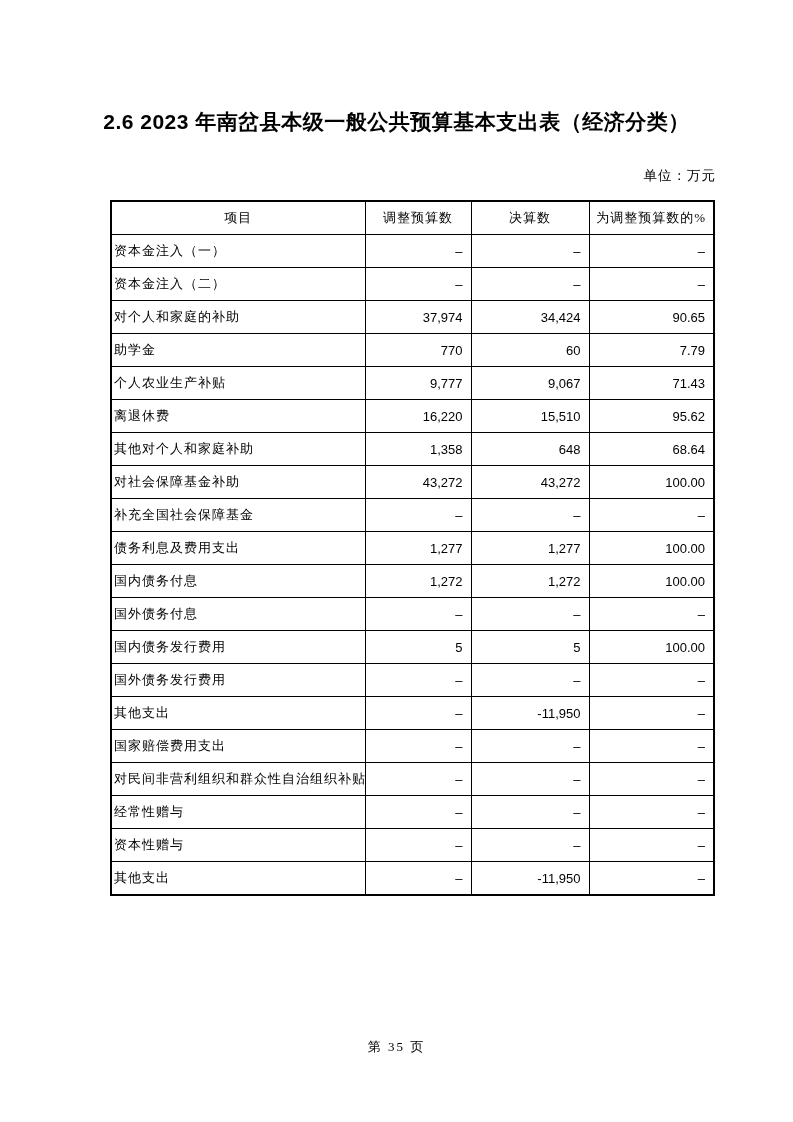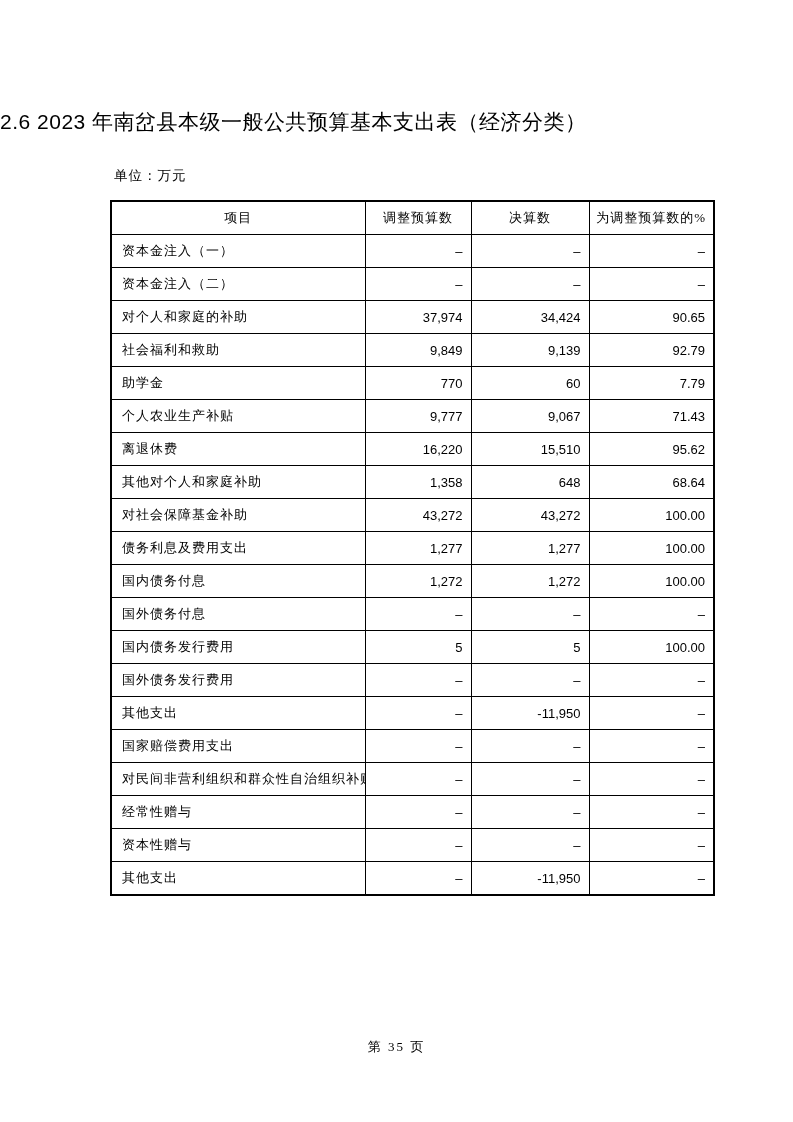--- a/index.html
+++ b/index.html
@@ -14,32 +14,33 @@
     background: #ffffff;
     overflow: hidden;
     font-family: "Liberation Serif", serif;
     color: #000000;
   }
   .doc-title {
     position: absolute;
     top: 108px;
     left: 0;
     width: 100%;
-    text-align: left;
+    text-align: center;
     font-family: "Liberation Sans", sans-serif;
-    font-weight: normal;
+    font-weight: bold;
     font-size: 21px;
     letter-spacing: 0.5px;
     white-space: nowrap;
   }
   .unit-label {
     position: absolute;
     top: 167px;
     left: 114px;
     width: 602px;
+    text-align: right;
     font-size: 13.5px;
     letter-spacing: 1px;
   }
   .budget-table {
     position: absolute;
     top: 200px;
     left: 110px;
     width: 603px;
     border-collapse: collapse;
     table-layout: fixed;
@@ -56,21 +57,21 @@
     font-weight: normal;
     font-size: 13px;
     text-align: center;
     letter-spacing: 1px;
   }
   .budget-table td {
     height: 32px;
     font-size: 13px;
   }
   td.c-item {
-    padding-left: 10px;
+    padding-left: 2px;
     letter-spacing: 1px;
   }
   td.c-item.indent {
   }
   td.c-num {
     text-align: right;
     padding-right: 8px;
     font-family: "Liberation Sans", sans-serif;
     font-size: 13px;
   }
@@ -121,26 +122,20 @@
     <td class="c-num">–</td>
     <td class="c-num">–</td>
   </tr>
         <tr>
     <td class="c-item">对个人和家庭的补助</td>
     <td class="c-num">37,974</td>
     <td class="c-num">34,424</td>
     <td class="c-num">90.65</td>
   </tr>
         <tr>
-    <td class="c-item indent">社会福利和救助</td>
-    <td class="c-num">9,849</td>
-    <td class="c-num">9,139</td>
-    <td class="c-num">92.79</td>
-  </tr>
-        <tr>
     <td class="c-item indent">助学金</td>
     <td class="c-num">770</td>
     <td class="c-num">60</td>
     <td class="c-num">7.79</td>
   </tr>
         <tr>
     <td class="c-item indent">个人农业生产补贴</td>
     <td class="c-num">9,777</td>
     <td class="c-num">9,067</td>
     <td class="c-num">71.43</td>
@@ -157,20 +152,26 @@
     <td class="c-num">648</td>
     <td class="c-num">68.64</td>
   </tr>
         <tr>
     <td class="c-item">对社会保障基金补助</td>
     <td class="c-num">43,272</td>
     <td class="c-num">43,272</td>
     <td class="c-num">100.00</td>
   </tr>
         <tr>
+    <td class="c-item indent">补充全国社会保障基金</td>
+    <td class="c-num">–</td>
+    <td class="c-num">–</td>
+    <td class="c-num">–</td>
+  </tr>
+        <tr>
     <td class="c-item">债务利息及费用支出</td>
     <td class="c-num">1,277</td>
     <td class="c-num">1,277</td>
     <td class="c-num">100.00</td>
   </tr>
         <tr>
     <td class="c-item indent">国内债务付息</td>
     <td class="c-num">1,272</td>
     <td class="c-num">1,272</td>
     <td class="c-num">100.00</td>

